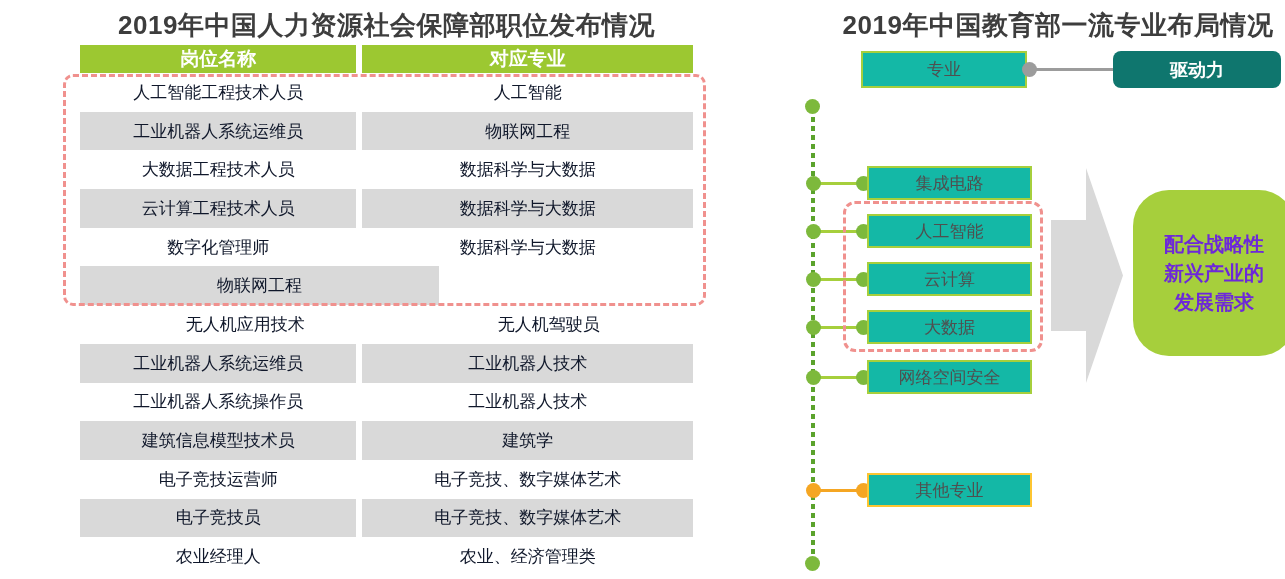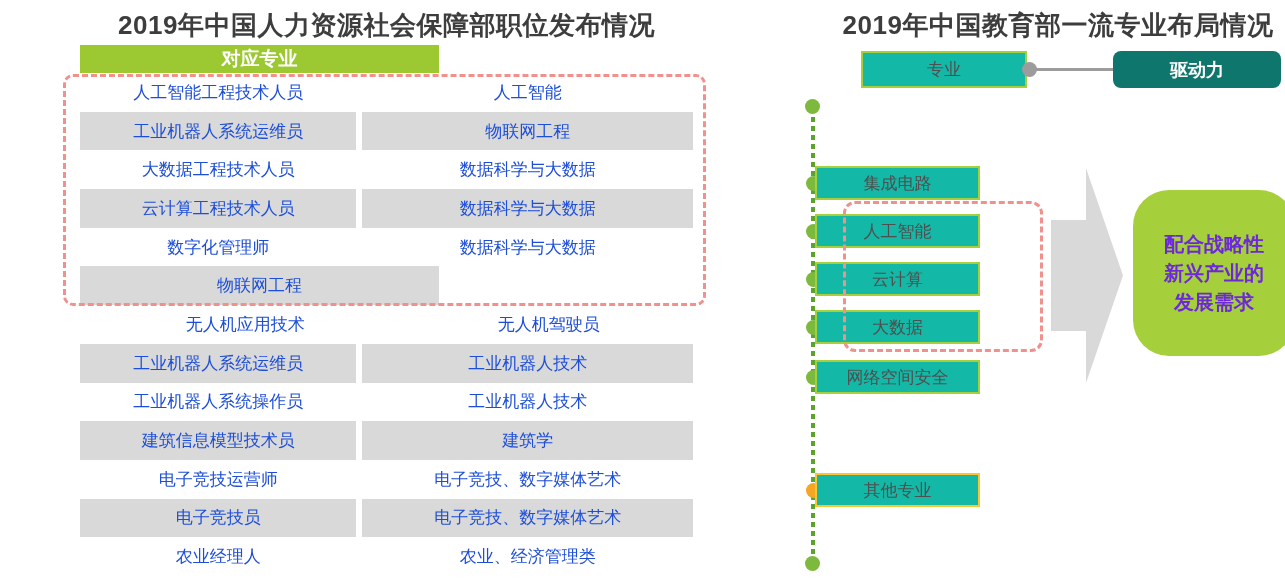--- a/index.html
+++ b/index.html
@@ -13,21 +13,21 @@
 
   
   .tbl { position:absolute; left:37px; top:45px; width:613px; }
   .trow { display:flex; }
   .trow .c1 { width:300px; margin-right:6px; }
   .trow .c2 { width:359px; }
   .thead { height:28px; }
   .thead .cell { background:#9cc831; color:#fff; font-weight:700; font-size:19px;
     display:flex; align-items:center; justify-content:center; }
   .tbody .trow { height:38.7px; }
-  .tbody .cell { font-size:17px; color:#1d4ed8; display:flex; align-items:center; justify-content:center; }
+  .tbody .cell { font-size:17px; color:#0f172a; display:flex; align-items:center; justify-content:center; }
   .tbody .trow:nth-child(even) .cell { background:#d9d9d9; }
 
   .hl-box-left { position:absolute; left:20px; top:74px; width:643px; height:232px;
     border:3px dashed #f0918e; border-radius:10px; }
 
   
   .box { position:absolute; background:#14b8a6; border:2px solid #a6cf3c;
     display:flex; align-items:center; justify-content:center;
     font-size:17px; color:#4f4f4f; }
   .legend-major { left:818px; top:51px; width:166px; height:37px; }
@@ -36,21 +36,21 @@
   .driver { position:absolute; left:1070px; top:51px; width:168px; height:37px; background:#0f766e;
     border-radius:8px; display:flex; align-items:center; justify-content:center;
     color:#fff; font-size:18px; font-weight:700; }
 
   .vline { position:absolute; left:768px; top:108px; width:4px; height:452px;
     background:repeating-linear-gradient(to bottom,#5ba32c 0 5px,transparent 5px 9px); }
   .ndot { position:absolute; width:15px; height:15px; border-radius:50%; background:#7db93c; }
   .ndot.orange { background:#f5a623; }
   .branch-line { position:absolute; left:770px; width:50px; height:3px; background:#a6cf3c; }
   .branch-line.orange { background:#f5a623; }
-  .mbox { left:772px; width:165px; height:34px; }
+  .mbox { left:824px; width:165px; height:34px; }
   .mbox.orange { border-color:#fdc531; }
 
   .hl-box-right { position:absolute; left:800px; top:201px; width:200px; height:151px;
     border:3px dashed #f0918e; border-radius:12px; }
 
   .arrow-svg { position:absolute; left:1008px; top:168px; }
 
   .goal { position:absolute; left:1090px; top:190px; width:162px; height:166px;
     background:#a6cf3c; border-radius:36px; display:flex; flex-direction:column;
     align-items:center; justify-content:center; color:#6d28d9; font-size:20px;
@@ -59,20 +59,21 @@
 </head>
 <body>
 
 <div class="stage">
 
   <div>
     <div class="panel-title" id="left-title">2019年中国人力资源社会保障部职位发布情况</div>
 
     <div class="tbl">
       <div class="trow thead">
+        <div class="cell c1">岗位名称</div>
         <div class="cell c2">对应专业</div>
       </div>
       <div class="tbody">
         <div class="trow">
           <div class="cell c1">人工智能工程技术人员</div>
           <div class="cell c2">人工智能</div>
         </div>
         <div class="trow">
           <div class="cell c1">工业机器人系统运维员</div>
           <div class="cell c2">物联网工程</div>

